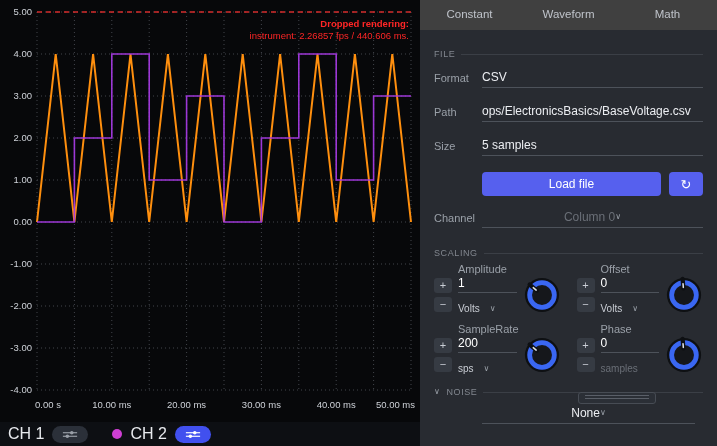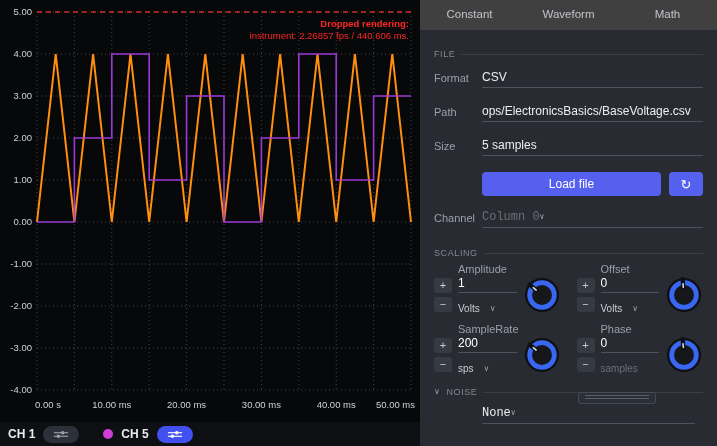--- a/index.html
+++ b/index.html
@@ -2,37 +2,37 @@
 <html><head>
 <meta charset="utf-8">
 <style>
   html,body{margin:0;padding:0;background:#101216;}
   .app{width:717px;height:446px;display:flex;font-family:"Liberation Sans",sans-serif;overflow:hidden;background:#17191d;position:relative;}
   
   .left{width:420px;display:flex;flex-direction:column;flex-shrink:0;}
   .scope{height:422px;background:#07080a;position:relative;}
   .scope svg{display:block;width:420px;height:422px;font-family:"Liberation Sans",sans-serif;}
   .channel-bar{flex:1;background:#0d0f13;display:flex;align-items:center;gap:8px;padding:0 8px;}
-  .ch-label{color:#e8eaee;font-size:12px;font-weight:bold;text-align:center;}
+  .ch-label{color:#e8eaee;font-size:16px;font-weight:normal;text-align:center;}
   .ch-btn{width:36px;height:17px;border-radius:9px;background:#2b3039;border:none;display:flex;align-items:center;justify-content:center;padding:0;cursor:pointer;}
   .ch-btn.blue{background:#4150ef;}
   .ch2-dot{width:10px;height:10px;border-radius:50%;margin-left:16px;background:#cf3fd4;}
   
   .right{flex:1;background:#282b31;display:flex;flex-direction:column;position:relative;}
   .tabs{display:flex;background:#404040;height:30px;flex-shrink:0;}
   .tab{flex:1;display:flex;align-items:center;justify-content:center;font-size:11.5px;color:#bfc3ca;cursor:pointer;border-bottom:2px solid transparent;}
   .tab.active{color:#ffffff;border-bottom-color:#9b5cf6;}
   .panel-body{padding:6px 14px 0;display:flex;flex-direction:column;flex:1;}
   .sec-header{display:flex;align-items:center;gap:6px;color:#82878f;font-size:9px;letter-spacing:.6px;margin:13px 0 2px;}
   .sec-header .rule{flex:1;height:1px;background:#3b3f46;}
   .frow{display:flex;align-items:center;margin:7px 0;}
   .flabel{width:48px;color:#9aa0a8;font-size:11px;flex-shrink:0;}
   .fvalue{flex:1;color:#eceef2;font-size:12px;border-bottom:1px solid #4d525a;padding:2px 0 3px;white-space:nowrap;overflow:hidden;}
   .fvalue.muted .val-text{color:#6a6f77;}
-  .has-chev{display:flex;justify-content:flex-start;align-items:center;font-family:Liberation Mono, monospace;}
+  .has-chev{display:flex;justify-content:center;align-items:center;}
   .chev{color:#9aa0a8;font-size:8px;line-height:1;}
   .btn-row{display:flex;gap:8px;margin:9px 0 5px 48px;}
   .load-btn{flex:1;height:24px;background:#5660ee;color:#fff;border:none;border-radius:4px;font-size:12px;cursor:pointer;font-family:inherit;}
   .refresh-btn{width:34px;height:24px;background:#5660ee;color:#fff;border:none;border-radius:4px;font-size:13px;line-height:1;cursor:pointer;}
   .scale-grid{display:grid;grid-template-columns:1fr 1fr;column-gap:16px;row-gap:9px;margin-top:3px;}
   .ctl-name{color:#9aa0a8;font-size:11px;margin:0 0 1px 24px;}
   .ctl-row{display:flex;align-items:center;gap:6px;}
   .stepper{display:flex;flex-direction:column;gap:4px;}
   .step{width:18px;height:15px;background:#363b43;color:#c9cdd4;border:none;border-radius:3px;font-size:11px;line-height:1;padding:0;cursor:pointer;}
   .ctl-mid{flex:1;min-width:0;}
@@ -102,21 +102,21 @@
       <span class="ch-label">CH 1</span>
       <button class="ch-btn">
         <svg viewBox="0 0 18 10" width="16" height="9">
           <line x1="1" y1="3" x2="17" y2="3" stroke="#9aa0a8" stroke-width="1.3"></line>
           <circle cx="11" cy="3" r="2" fill="#9aa0a8"></circle>
           <line x1="1" y1="7" x2="17" y2="7" stroke="#9aa0a8" stroke-width="1.3"></line>
           <circle cx="6" cy="7" r="2" fill="#9aa0a8"></circle>
         </svg>
       </button>
       <span class="ch2-dot"></span>
-      <span class="ch-label">CH 5</span>
+      <span class="ch-label">CH 2</span>
       <button class="ch-btn blue">
         <svg viewBox="0 0 18 10" width="16" height="9">
           <line x1="1" y1="3" x2="17" y2="3" stroke="#ffffff" stroke-width="1.3"></line>
           <circle cx="11" cy="3" r="2" fill="#ffffff"></circle>
           <line x1="1" y1="7" x2="17" y2="7" stroke="#ffffff" stroke-width="1.3"></line>
           <circle cx="6" cy="7" r="2" fill="#ffffff"></circle>
         </svg>
       </button>
     </div>
   </div>

